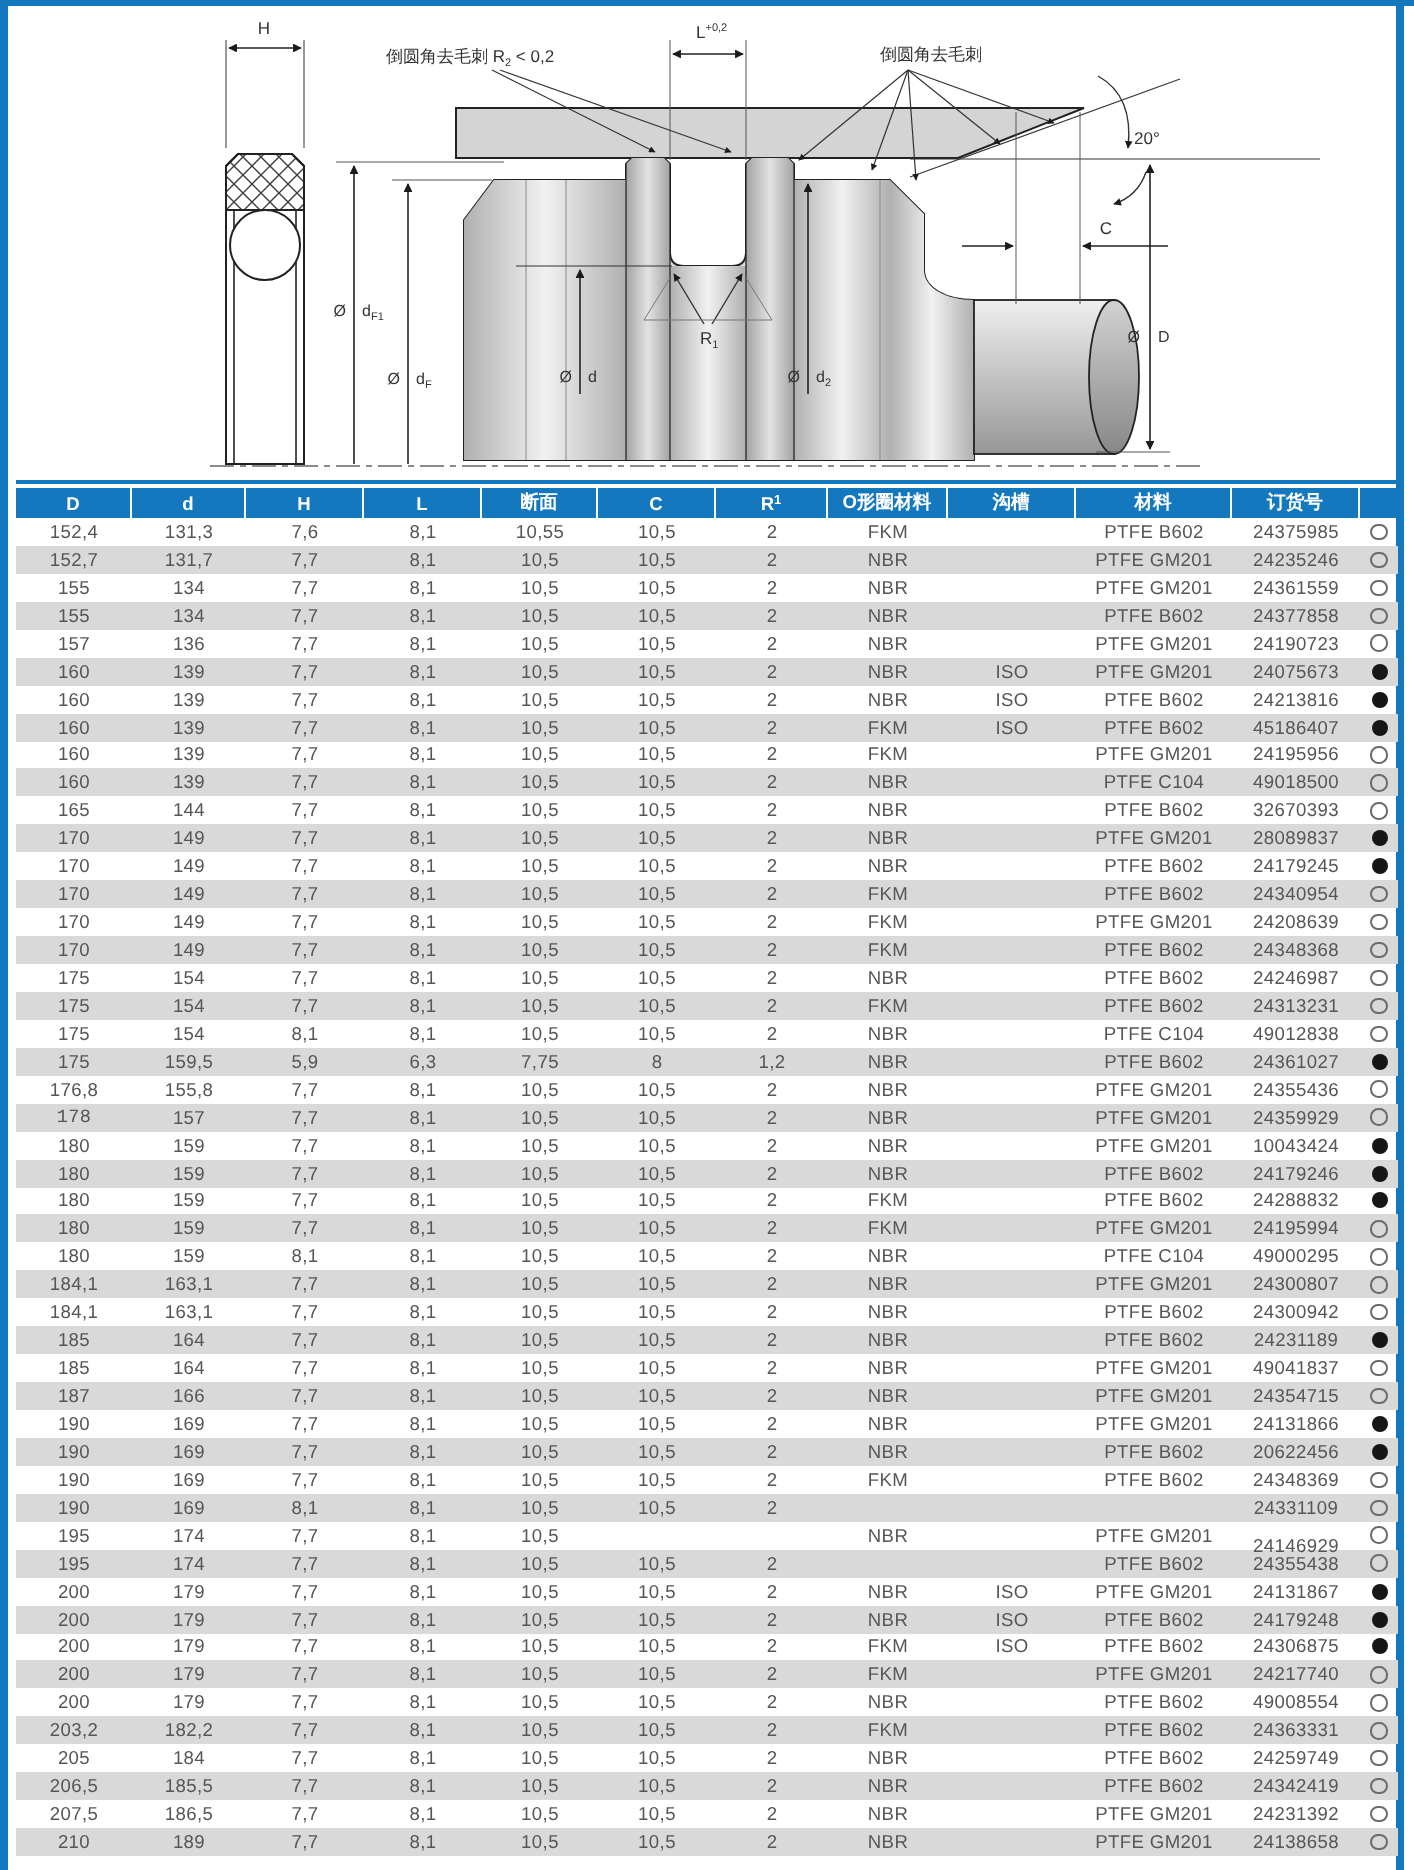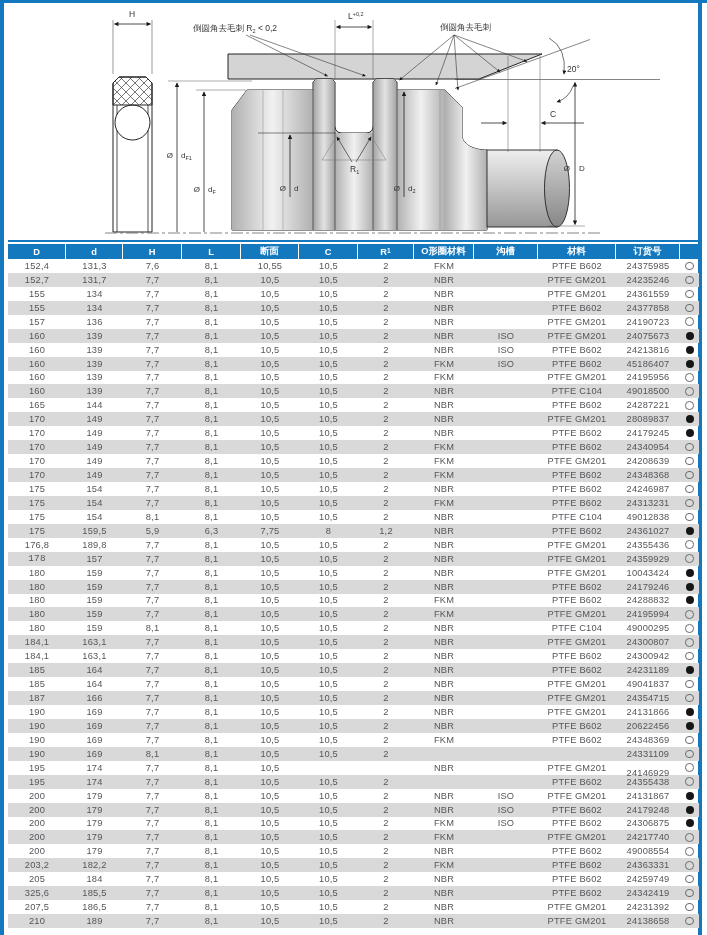--- a/index.html
+++ b/index.html
@@ -368,21 +368,21 @@
           <div class="cell" style="width: 58px;">165</div>
           <div class="cell" style="width: 57px;">144</div>
           <div class="cell" style="width: 59px;">7,7</div>
           <div class="cell" style="width: 59px;">8,1</div>
           <div class="cell" style="width: 58px;">10,5</div>
           <div class="cell" style="width: 59px;">10,5</div>
           <div class="cell" style="width: 56px;">2</div>
           <div class="cell" style="width: 60px;">NBR</div>
           <div class="cell" style="width: 64px;"></div>
           <div class="cell" style="width: 78px;">PTFE B602</div>
-          <div class="cell" style="width: 64px;">24287221</div>
+          <div class="cell" style="width: 64px;">32670393</div>
           <div class="cell dotcell" style="width: 19px;">
             <span class="dot-open"></span>
           </div>
         </div>
         <div class="row alt">
           <div class="cell" style="width: 58px;">170</div>
           <div class="cell" style="width: 57px;">149</div>
           <div class="cell" style="width: 59px;">7,7</div>
           <div class="cell" style="width: 59px;">8,1</div>
           <div class="cell" style="width: 58px;">10,5</div>
@@ -519,21 +519,21 @@
           <div class="cell" style="width: 60px;">NBR</div>
           <div class="cell" style="width: 64px;"></div>
           <div class="cell" style="width: 78px;">PTFE B602</div>
           <div class="cell" style="width: 64px;">24361027</div>
           <div class="cell dotcell" style="width: 19px;">
             <span class="dot-filled"></span>
           </div>
         </div>
         <div class="row">
           <div class="cell" style="width: 58px;">176,8</div>
-          <div class="cell" style="width: 57px;">189,8</div>
+          <div class="cell" style="width: 57px;">155,8</div>
           <div class="cell" style="width: 59px;">7,7</div>
           <div class="cell" style="width: 59px;">8,1</div>
           <div class="cell" style="width: 58px;">10,5</div>
           <div class="cell" style="width: 59px;">10,5</div>
           <div class="cell" style="width: 56px;">2</div>
           <div class="cell" style="width: 60px;">NBR</div>
           <div class="cell" style="width: 64px;"></div>
           <div class="cell" style="width: 78px;">PTFE GM201</div>
           <div class="cell" style="width: 64px;">24355436</div>
           <div class="cell dotcell" style="width: 19px;">
@@ -918,21 +918,21 @@
           <div class="cell" style="width: 56px;">2</div>
           <div class="cell" style="width: 60px;">NBR</div>
           <div class="cell" style="width: 64px;"></div>
           <div class="cell" style="width: 78px;">PTFE B602</div>
           <div class="cell" style="width: 64px;">24259749</div>
           <div class="cell dotcell" style="width: 19px;">
             <span class="dot-open"></span>
           </div>
         </div>
         <div class="row alt">
-          <div class="cell" style="width: 58px;">325,6</div>
+          <div class="cell" style="width: 58px;">206,5</div>
           <div class="cell" style="width: 57px;">185,5</div>
           <div class="cell" style="width: 59px;">7,7</div>
           <div class="cell" style="width: 59px;">8,1</div>
           <div class="cell" style="width: 58px;">10,5</div>
           <div class="cell" style="width: 59px;">10,5</div>
           <div class="cell" style="width: 56px;">2</div>
           <div class="cell" style="width: 60px;">NBR</div>
           <div class="cell" style="width: 64px;"></div>
           <div class="cell" style="width: 78px;">PTFE B602</div>
           <div class="cell" style="width: 64px;">24342419</div>

